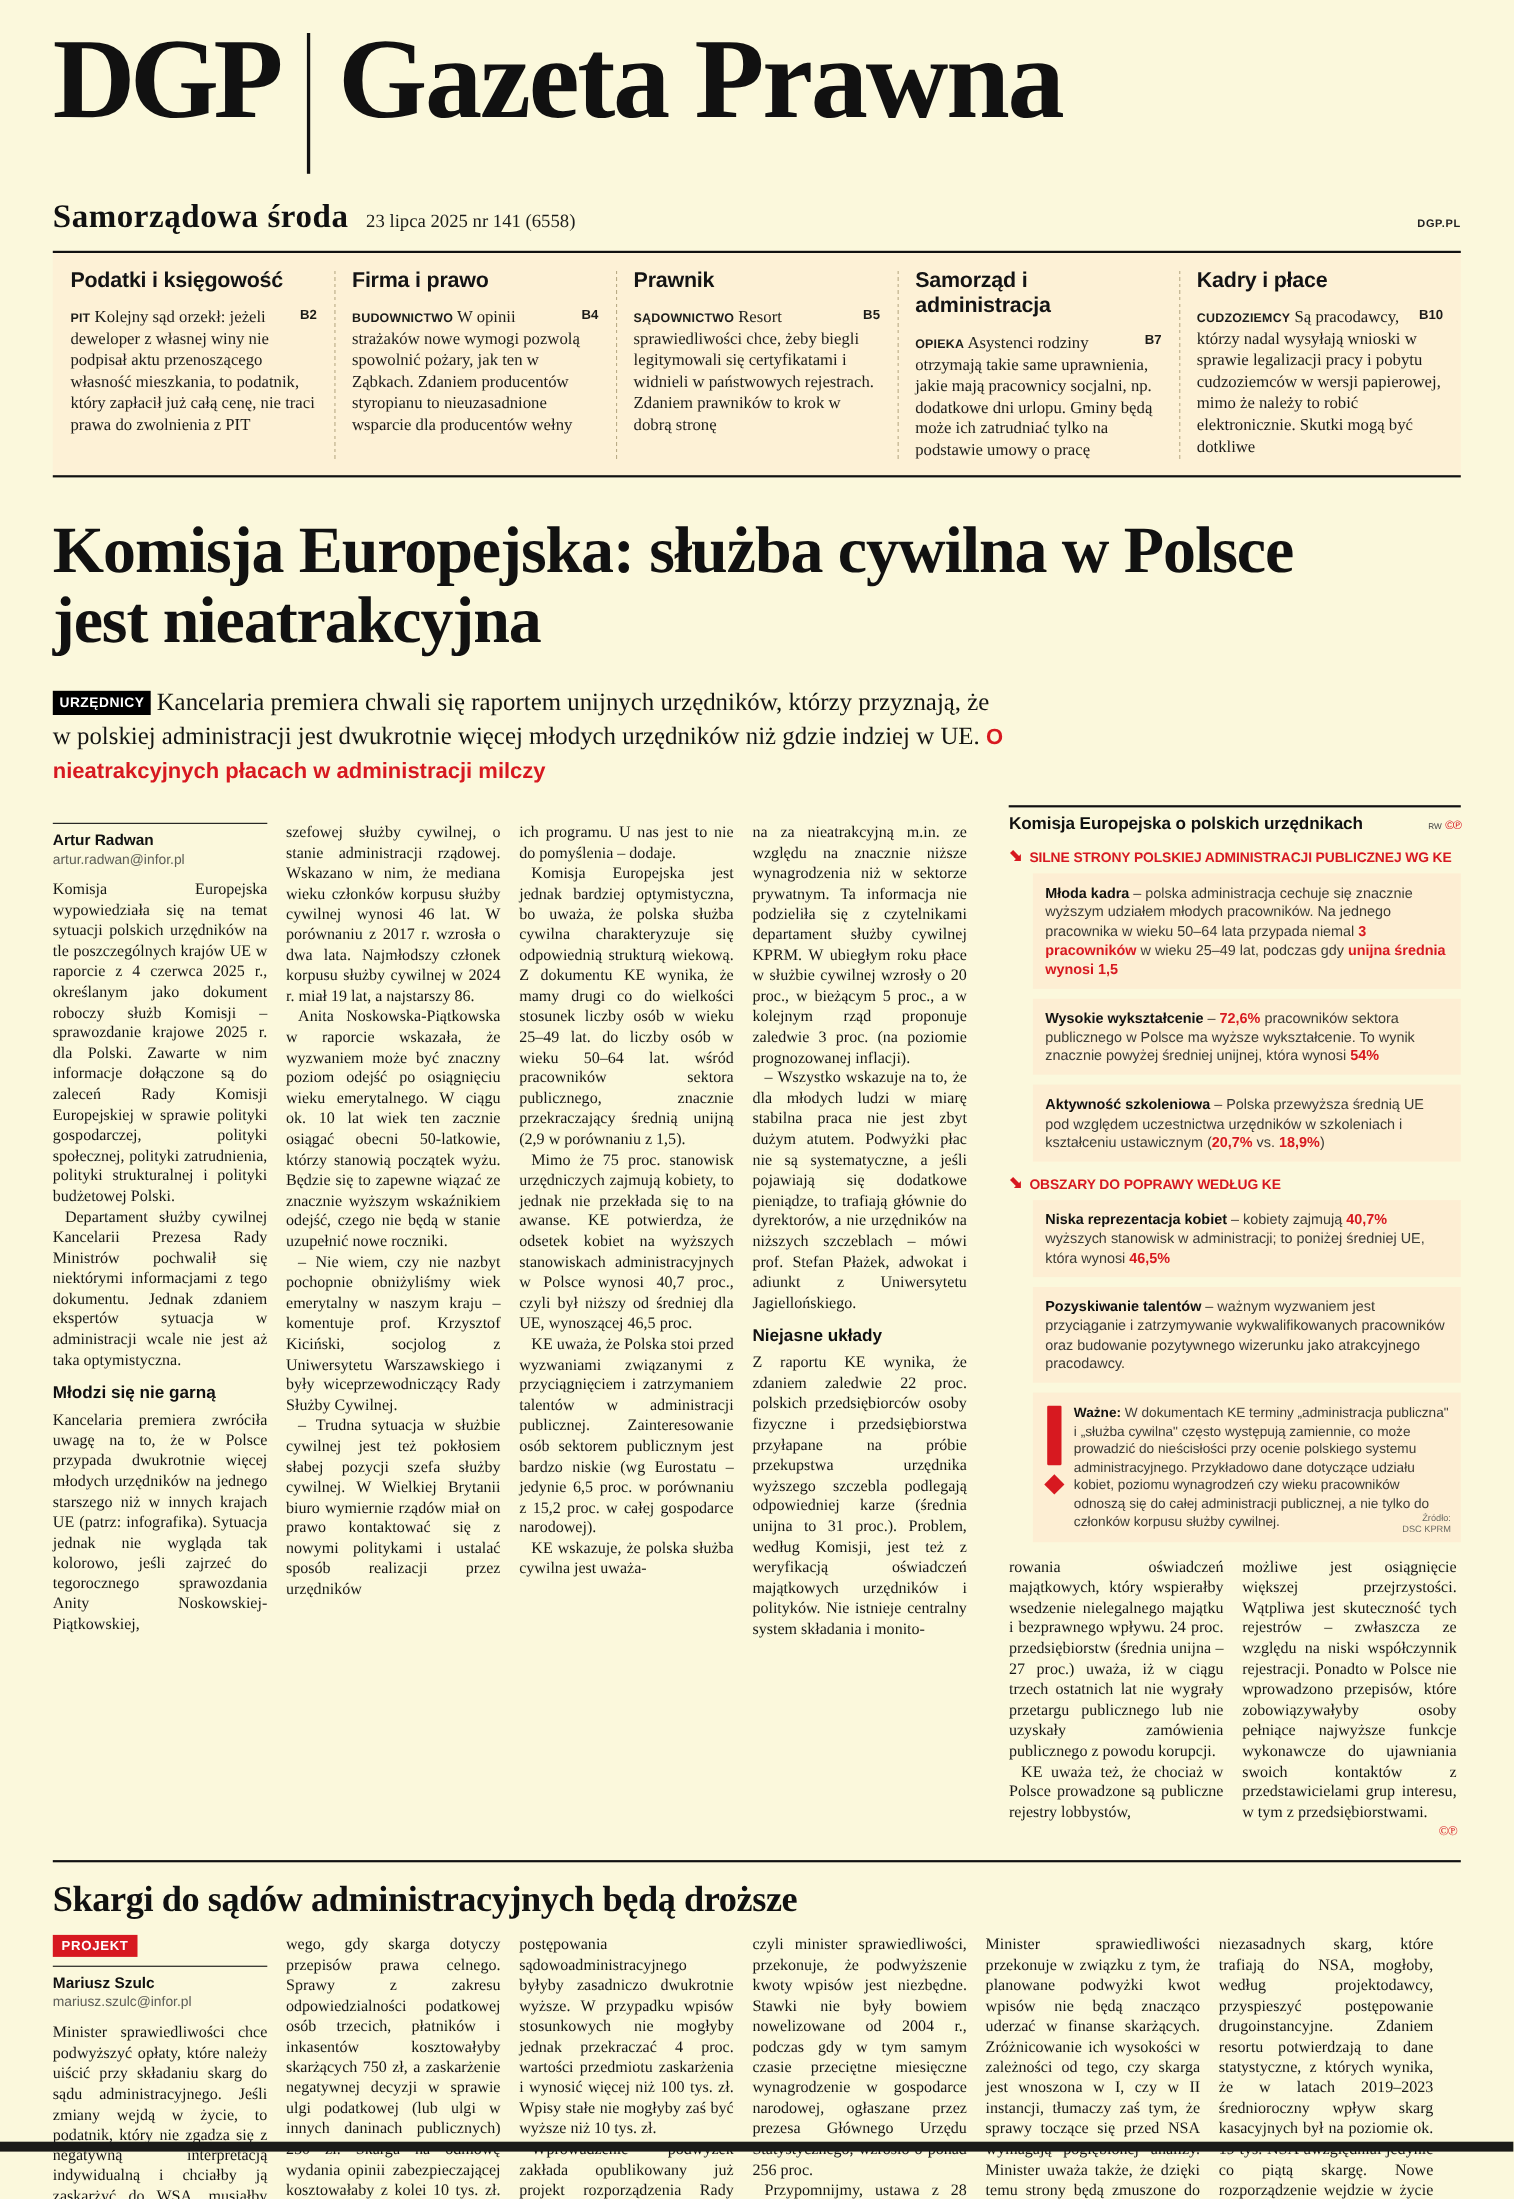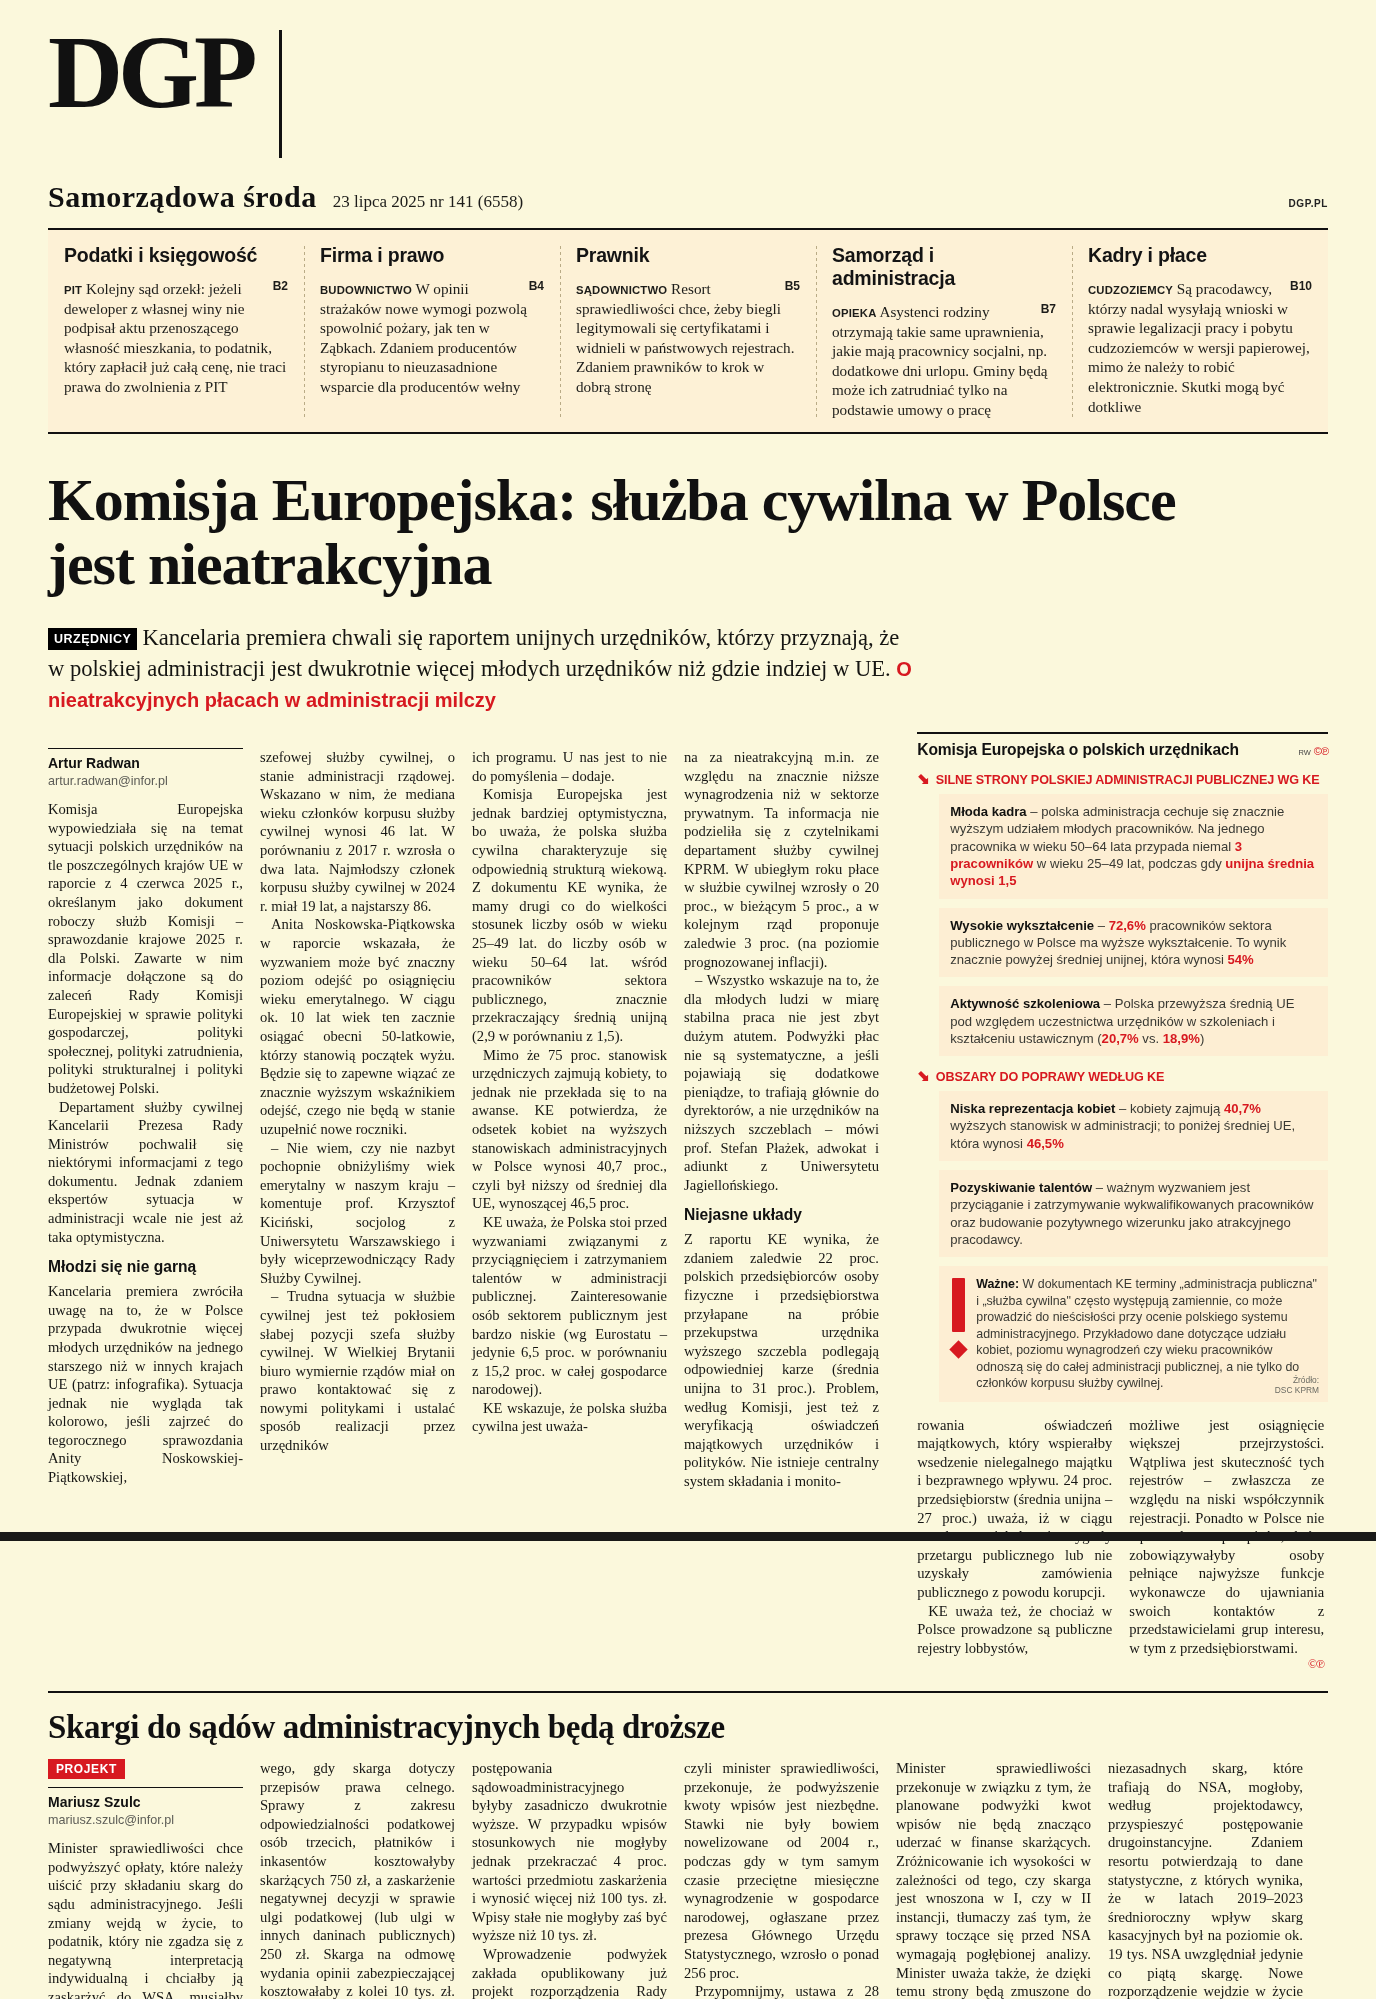--- a/index.html
+++ b/index.html
@@ -4,21 +4,21 @@
 <title>Dziennik Gazeta Prawna</title>
 <style>
   html,body{margin:0;padding:0;}
   body{
     width:1376px;height:1999px;
     background:#fbf8dc;
     font-family:"Liberation Serif", serif;
     color:#1a1a18;
     overflow:hidden;
   }
-  .page{position:relative;width:1376px;height:1541px;padding:0;box-sizing:border-box;}
+  .page{position:relative;width:1376px;height:1956px;padding:0;box-sizing:border-box;}
   .inner{padding:18px 48px 0 48px;}
 
   
   .masthead{display:flex;align-items:flex-start;gap:0;padding-top:6px;}
   .dgp-logo{
     font-family:"Liberation Serif", serif;
     font-weight:bold;font-size:104px;line-height:.92;
     letter-spacing:-5px;color:#111;
   }
   .mast-rule{
@@ -146,20 +146,21 @@
 </style>
 </head>
 <body>
 
 <div class="page">
 <div class="inner">
 
   <div class="masthead">
     <div class="dgp-logo">DGP</div>
     <div class="mast-rule"></div>
+    <div class="gazeta-logo">Gazeta Prawna</div>
   </div>
 
   <div class="subhead-row">
     <div class="kicker-day">Samorządowa środa</div>
     <div class="kicker-date">23 lipca 2025 nr 141 (6558)</div>
     <div class="dgppl">DGP.PL</div>
   </div>
 
   <div class="indexbar">
     <div class="idx-col">

